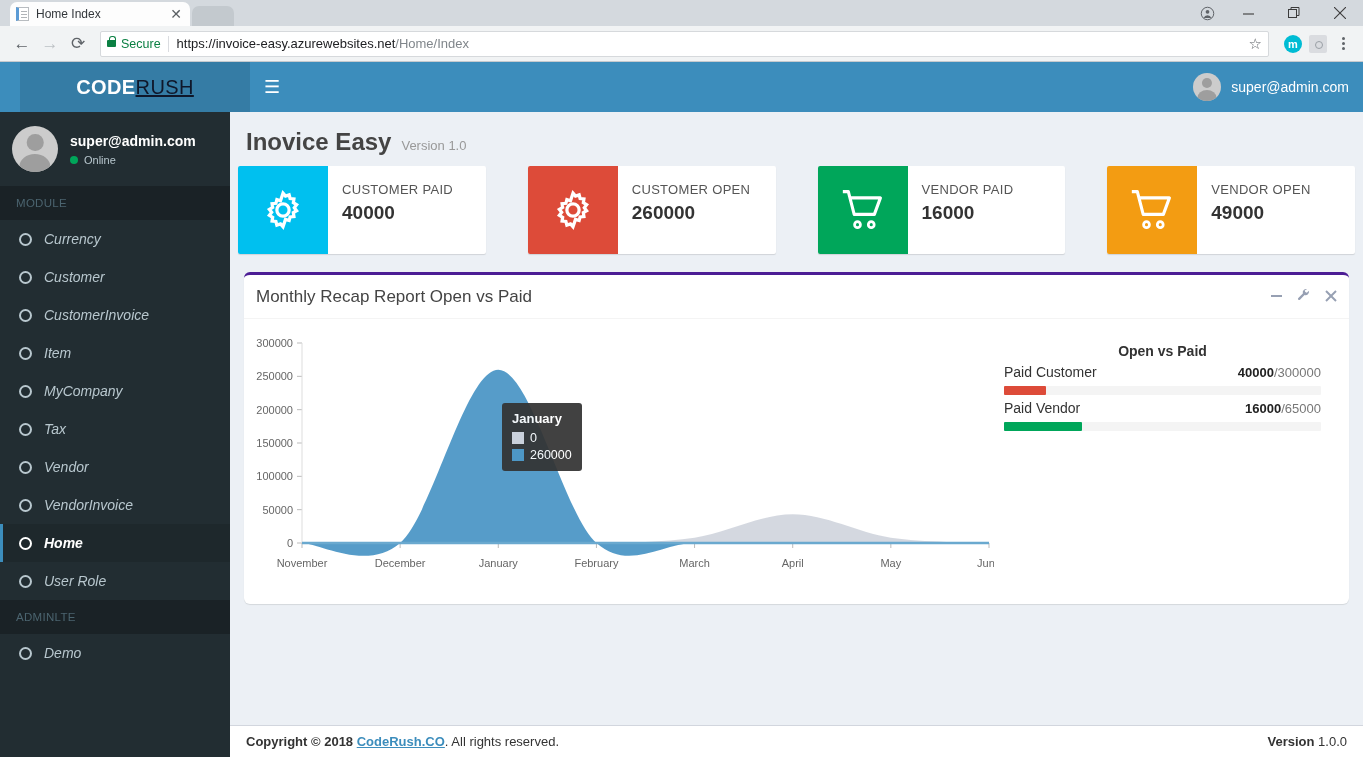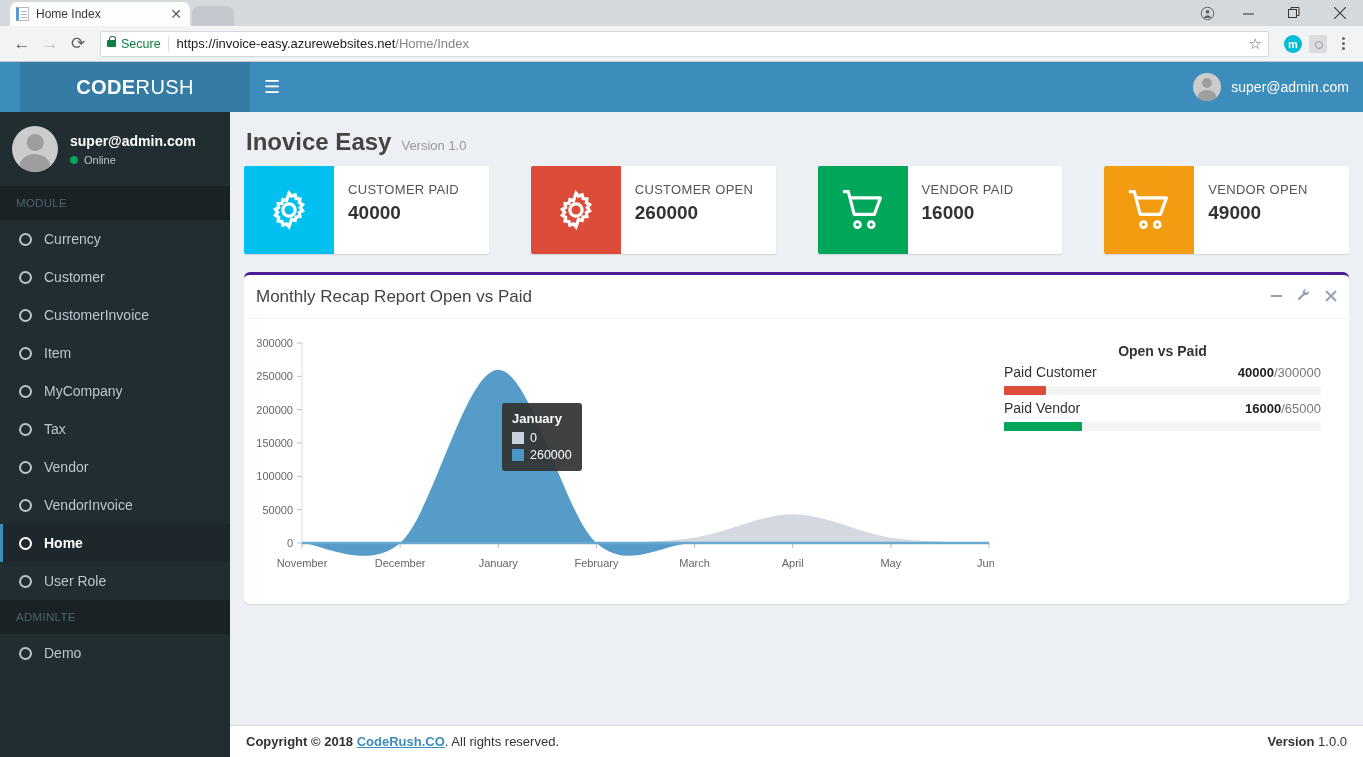--- a/index.html
+++ b/index.html
@@ -115,21 +115,21 @@
   
   .app { position: relative; width: 1363px; height: 695px; overflow: hidden; }
 
   .topbar { height: 50px; display: flex; background: #3c8dbc; padding-left: 20px; }
   .logo {
     width: 230px; background: #357ca5; color: #fff;
     display: flex; align-items: center; justify-content: center;
     font-size: 20px; letter-spacing: .4px;
   }
   .logo b { font-weight: bold; }
-  .logo span { font-weight: 300; color: #ffffff; }
+  .logo span { font-weight: 300; color: #0f172a; text-decoration: underline; }
   .topbar-right { flex: 1; display: flex; align-items: center; padding-right: 14px; }
   .hamburger {
     width: 44px; height: 50px; display: flex; align-items: center;
     justify-content: center; color: #fff; font-size: 18px; cursor: pointer;
   }
   .topuser {
     margin-left: auto; display: flex; align-items: center; gap: 10px; cursor: pointer;
   }
   .topuser .name { color: #fff; font-size: 14px; }
 
@@ -158,38 +158,38 @@
   .side-user .ustat { color: #b8c7ce; font-size: 11px; display: flex; align-items: center; gap: 6px; }
   .dot-online { width: 8px; height: 8px; border-radius: 50%; background: #00a65a; display: inline-block; }
 
   .side-header {
     background: #1a2226; color: #4b646f; font-size: 11.5px;
     padding: 11px 16px; letter-spacing: .3px;
   }
   .side-item {
     display: flex; align-items: center; gap: 12px;
     padding: 11px 16px; color: #b8c7ce; font-size: 14px;
-    border-left: 3px solid transparent; cursor: pointer;
+    border-left: 3px solid transparent; cursor: pointer; font-style: italic;
   }
   .side-item .ring {
     width: 13px; height: 13px; border: 2px solid #b8c7ce;
     border-radius: 50%; flex: none;
   }
   .side-item.active {
     background: #1e282c; color: #fff; border-left-color: #3c8dbc; font-weight: bold;
   }
   .side-item.active .ring { border-color: #fff; }
 
   
   .content { flex: 1; background: #ecf0f5; display: flex; flex-direction: column; }
   .content-head { padding: 16px 16px 10px 16px; display: flex; align-items: baseline; gap: 10px; }
   .content-head h1 { font-size: 24px; font-weight: 700; color: #444; }
   .content-head .ver { font-size: 13px; color: #999; }
 
-  .boxes { display: flex; gap: 42px; padding: 0 14px; }
+  .boxes { display: flex; gap: 42px; padding: 0 8px; }
   .infobox {
     flex: 1; height: 88px; background: #fff; display: flex;
     box-shadow: 0 1px 1px rgba(0,0,0,.12); border-radius: 2px; overflow: hidden;
     cursor: pointer;
   }
   .infobox .ic {
     width: 90px; display: flex; align-items: center; justify-content: center; flex: none;
   }
   .infobox .txt { padding: 16px 0 0 14px; display: flex; flex-direction: column; gap: 5px; }
   .infobox .lab { font-size: 13px; color: #555; letter-spacing: .3px; }

